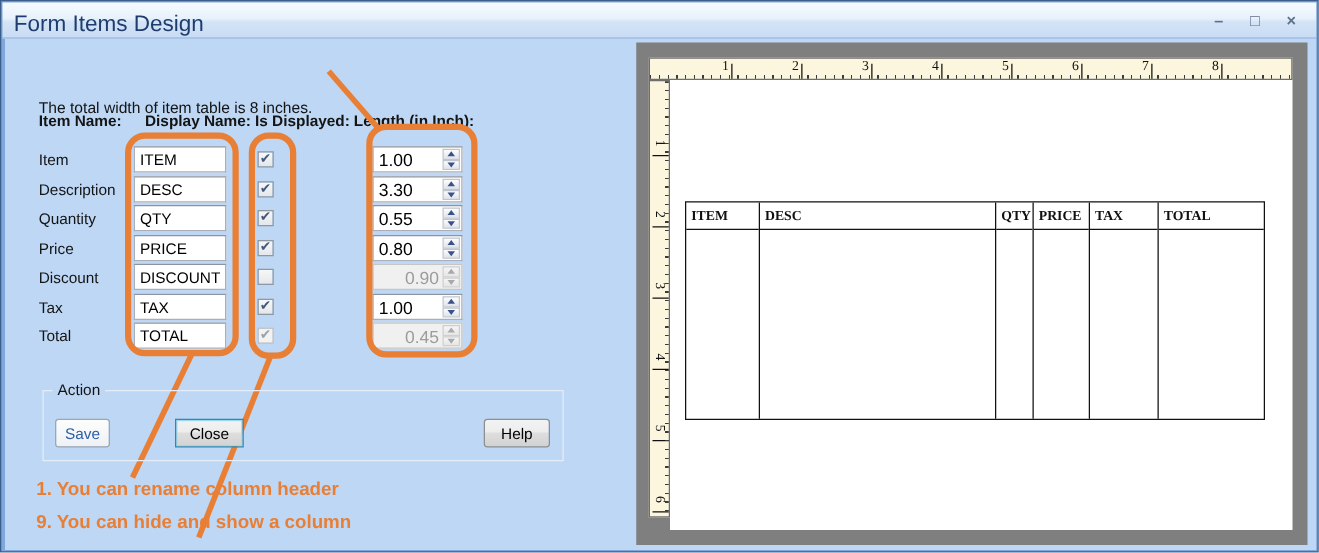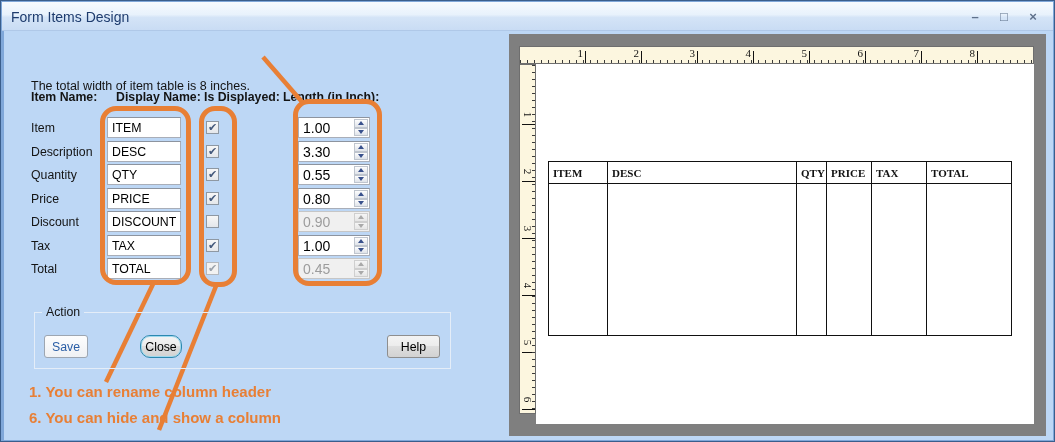--- a/index.html
+++ b/index.html
@@ -8,21 +8,21 @@
     position:relative;width:1055px;height:442px;margin:0 auto;
     background:#7FA7D9;border:1px solid #3A5E8C;overflow:hidden;
     font-family:"Liberation Sans",sans-serif;
   }
   
   .titlebar{
     position:absolute;left:1px;top:1px;width:1051px;height:29px;
     background:linear-gradient(#F6FAFE 0%,#E8F2FC 45%,#D4E4F7 55%,#C9DCF4 100%);
     border-bottom:1px solid #AFC8E8;
   }
-  .title{position:absolute;left:9px;top:7px;font-size:14px;color:#1E3C6E;}
+  .title{position:absolute;left:9px;top:7px;font-size:18px;color:#1E3C6E;}
   .win-btns{position:absolute;right:12px;top:6px;display:flex;gap:13px;color:#5F718B;font-weight:bold;}
   .win-btn{width:16px;text-align:center;font-size:13px;cursor:default;line-height:17px;}
   
   .content-bg{position:absolute;left:3px;top:30px;width:1049px;height:409px;background:var(--panel,#BDD7F5);}
   .ann{position:absolute;color:var(--accent,#E87F35);font-weight:bold;}
   .ann-3{left:68px;top:40px;font-size:16px;}
   .ann-1{left:28px;top:382px;font-size:15px;}
   .ann-2{left:28px;top:408px;font-size:15px;}
   .intro{position:absolute;left:30px;top:78px;font-size:12.5px;color:#141414;}
   .hdr{position:absolute;top:89px;font-size:12.3px;color:#141414;font-weight:bold;}
@@ -57,40 +57,40 @@
     font-family:"Liberation Sans",sans-serif;font-size:14px;color:#000;padding:1px 0 0 4px;
   }
   .spin-btns{width:15px;display:flex;flex-direction:column;color:#39518C;}
   .spin-up,.spin-down{
     flex:1;display:flex;align-items:center;justify-content:center;margin:1px 1px 0 0;
     background:linear-gradient(#FDFDFD,#DFE3E9);border:1px solid #BFC5CE;
   }
   .spin-down{margin-top:0;margin-bottom:1px;}
   .tri-up{width:0;height:0;border-left:3.5px solid transparent;border-right:3.5px solid transparent;border-bottom:4px solid currentColor;}
   .tri-down{width:0;height:0;border-left:3.5px solid transparent;border-right:3.5px solid transparent;border-top:4px solid currentColor;}
-  .len-disabled .spinner{background:#F0F0F0;border-color:#C6C6C6;}
+  .len-disabled .spinner{background:#F0F0F0;border-color:#C6C6C6;padding-left:21px;}
   .len-disabled .spin-value{color:#9C9C9C;}
   .len-disabled .spin-btns{color:#A9A9A9;}
   .len-disabled .spin-up,.len-disabled .spin-down{background:linear-gradient(#F5F5F5,#E6E6E6);border-color:#CFCFCF;}
   
   .callout{position:absolute;border:5px solid var(--accent,#E87F35);border-radius:16px;}
   .o-display{left:99px;top:105px;width:91px;height:179px;}
   .o-check{left:198px;top:105px;width:38px;height:181px;}
   .o-length{left:292px;top:98px;width:89px;height:187px;}
   .lines{position:absolute;left:0;top:0;width:1055px;height:442px;pointer-events:none;}
   
   .groupbox{position:absolute;left:33px;top:311px;width:417px;height:57px;border:1px solid #E4EDF8;}
   .group-label{position:absolute;left:41px;top:304px;font-size:12.3px;color:#141414;background:var(--panel,#BDD7F5);padding:0 4px;}
   .btn{
     position:absolute;top:334px;height:23px;border:1px solid #8E8E8E;border-radius:3px;
     background:linear-gradient(#F3F3F3 0%,#EDEDED 45%,#DEDEDE 50%,#D2D2D2 100%);
     font-family:"Liberation Sans",sans-serif;font-size:12.3px;color:#000;text-align:center;padding:0;
   }
   .btn-save{left:43px;width:44px;color:#2B5FA6;background:linear-gradient(#FDFDFD,#EFF1F4);border-color:#9DA6B1;}
-  .btn-close{left:139px;width:42px;border:1px solid #2D89B0;border-radius:10px;box-shadow:inset 0 0 0 1px #9ED9EF;}
+  .btn-close{left:139px;width:55px;border:1px solid #2D89B0;border-radius:0;box-shadow:inset 0 0 0 1px #9ED9EF;}
   .btn-help{left:386px;width:53px;}
   
   .preview{position:absolute;left:508px;top:33px;width:537px;height:402px;background:var(--preview_bg,#7F7F7F);}
   .h-ruler{
     position:absolute;left:10px;top:12px;width:515px;height:18px;
     background:var(--ruler,#FCF6DF);border:1px solid #6E6E6E;
   }
   .h-ruler::after{content:"";position:absolute;left:0;right:0;bottom:0;height:3px;
     background:repeating-linear-gradient(90deg,#3A3A3A 0 1px,transparent 1px 7px);}
   .h-tick{position:absolute;bottom:0;width:1px;height:12px;background:#111;}
@@ -271,21 +271,21 @@
     <line x1="215" y1="285" x2="158" y2="429" stroke="#E87F35" stroke-width="4.5"></line>
   </svg>
 
   <div class="groupbox"></div>
   <span class="group-label">Action</span>
   <button class="btn btn-save">Save</button>
   <button class="btn btn-close">Close</button>
   <button class="btn btn-help">Help</button>
 
   <div class="ann ann-1">1. You can rename column header</div>
-  <div class="ann ann-2">6. You can hide and show a column</div>
+  <div class="ann ann-2">9. You can hide and show a column</div>
 
   <div class="preview">
     <div class="h-ruler">
         <i class="h-tick" style="left: 65px;"></i>
         <b class="h-num" style="left: 47px;">1</b>
         <i class="h-tick" style="left: 121px;"></i>
         <b class="h-num" style="left: 103px;">2</b>
         <i class="h-tick" style="left: 177px;"></i>
         <b class="h-num" style="left: 159px;">3</b>
         <i class="h-tick" style="left: 233px;"></i>

